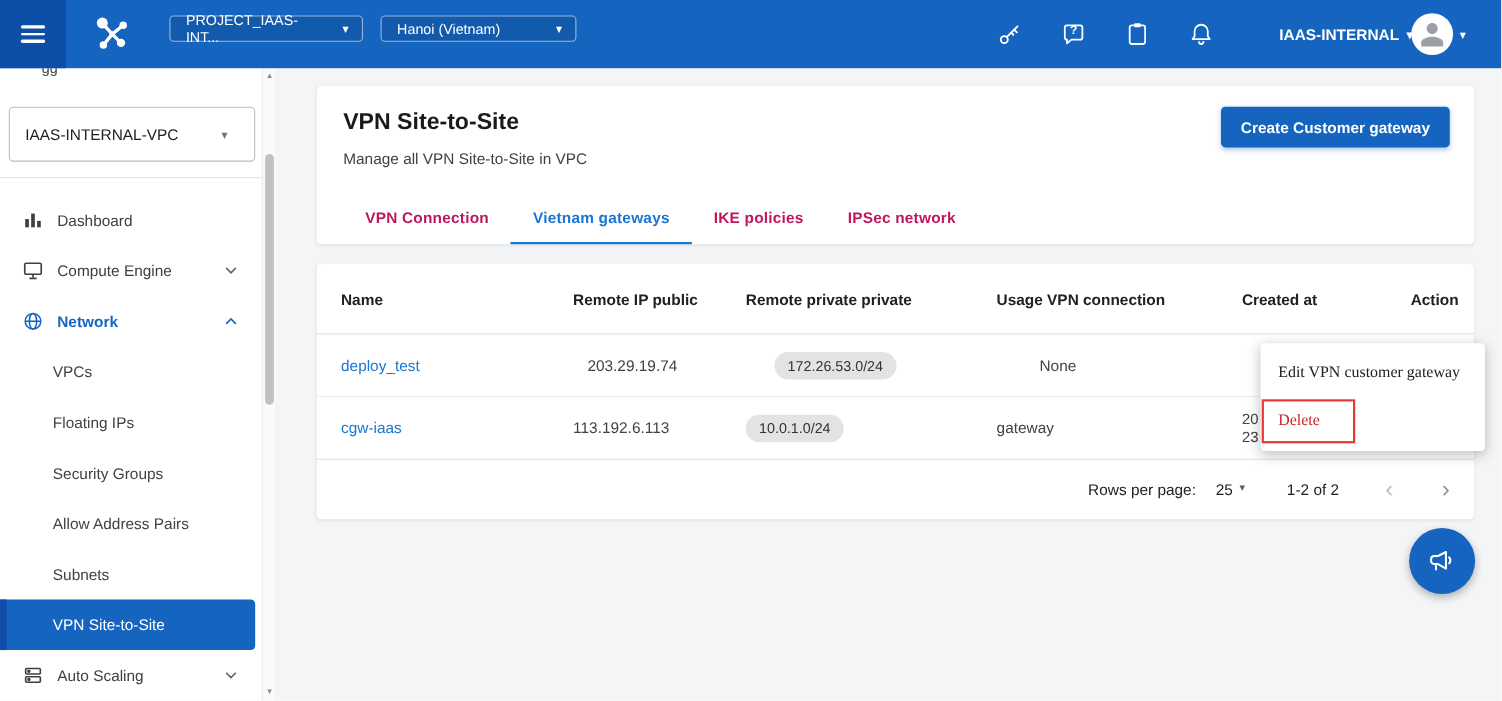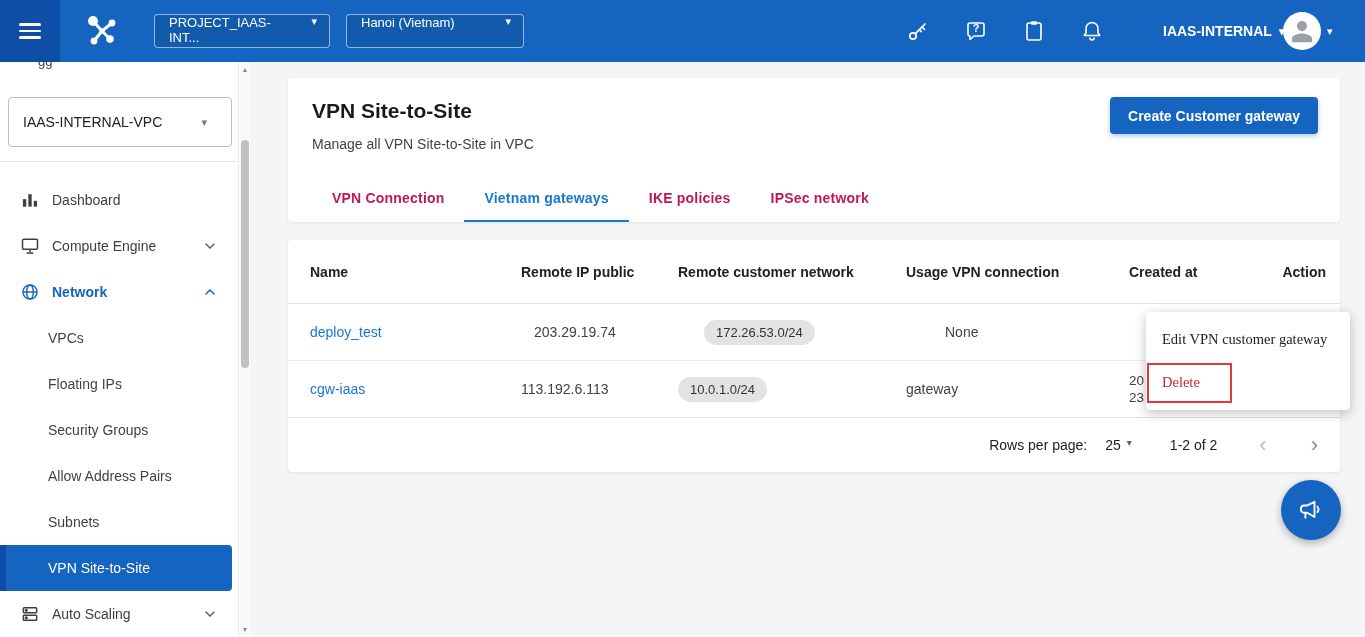--- a/index.html
+++ b/index.html
@@ -5,21 +5,21 @@
   * { margin:0; padding:0; box-sizing:border-box; }
   html,body { width:1365px; height:637px; font-family:"Liberation Sans", sans-serif; }
   .app { position:relative; width:1365px; height:637px; overflow:hidden; background:#f4f5f7; }
 
   
   .topbar { position:absolute; top:0; left:0; width:1365px; height:62px; background:#1565c0; z-index:30; }
   .menu-square { position:absolute; left:0; top:0; width:60px; height:62px; background:#0d4fa7; display:flex; align-items:center; justify-content:center; cursor:pointer; }
   .hamburger { width:22px; }
   .hamburger div { height:2.5px; background:#fff; margin:4px 0; border-radius:2px; }
   .logo { position:absolute; left:82px; top:11px; width:40px; height:40px; }
-  .hdr-select { position:absolute; top:14px; height:34px; background:rgba(0,0,0,0.10); border:1px solid rgba(255,255,255,0.55); border-radius:4px; color:#fff; font-size:13px; display:flex; align-items:flex-start; padding:0 12px 0 14px; cursor:pointer; }
+  .hdr-select { position:absolute; top:14px; height:24px; background:rgba(0,0,0,0.10); border:1px solid rgba(255,255,255,0.55); border-radius:4px; color:#fff; font-size:13px; display:flex; align-items:center; padding:0 12px 0 14px; cursor:pointer; }
   .hdr-select .caret { margin-left:auto; padding-left:12px; font-size:11px; color:#fff; }
   .proj-select { left:154px; width:176px; }
   .region-select { left:346px; width:178px; }
   .hdr-icons { position:absolute; left:906px; top:0; height:62px; display:flex; align-items:center; gap:34px; }
   .hdr-icons .icon-btn { width:24px; height:24px; display:flex; align-items:center; justify-content:center; cursor:pointer; position:relative; }
   .qmark { position:absolute; top:3px; left:0; width:24px; text-align:center; color:#fff; font-size:11px; font-weight:bold; }
   .account { position:absolute; left:1163px; top:0; height:62px; display:flex; align-items:center; gap:7px; color:#fff; font-size:14px; font-weight:bold; cursor:pointer; }
   .account .caret { font-size:11px; }
   .avatar-wrap { position:absolute; left:1283px; top:0; height:62px; display:flex; align-items:center; gap:6px; cursor:pointer; }
   .avatar { width:38px; height:38px; border-radius:50%; background:#fff; display:flex; align-items:center; justify-content:center; overflow:hidden; }
@@ -264,21 +264,21 @@
         <div class="tab active">Vietnam gateways</div>
         <div class="tab">IKE policies</div>
         <div class="tab">IPSec network</div>
       </div>
     </section>
 
     <section class="card table-card">
       <div class="tgrid thead">
         <div>Name</div>
         <div>Remote IP public</div>
-        <div>Remote customer network</div>
+        <div>Remote private private</div>
         <div>Usage VPN connection</div>
         <div>Created at</div>
         <div class="col-action">Action</div>
       </div>
 
       <div class="tgrid trow r1">
         <div><span class="cell-link">deploy_test</span></div>
         <div>203.29.19.74</div>
         <div><span class="chip">172.26.53.0/24</span></div>
         <div>None</div>

